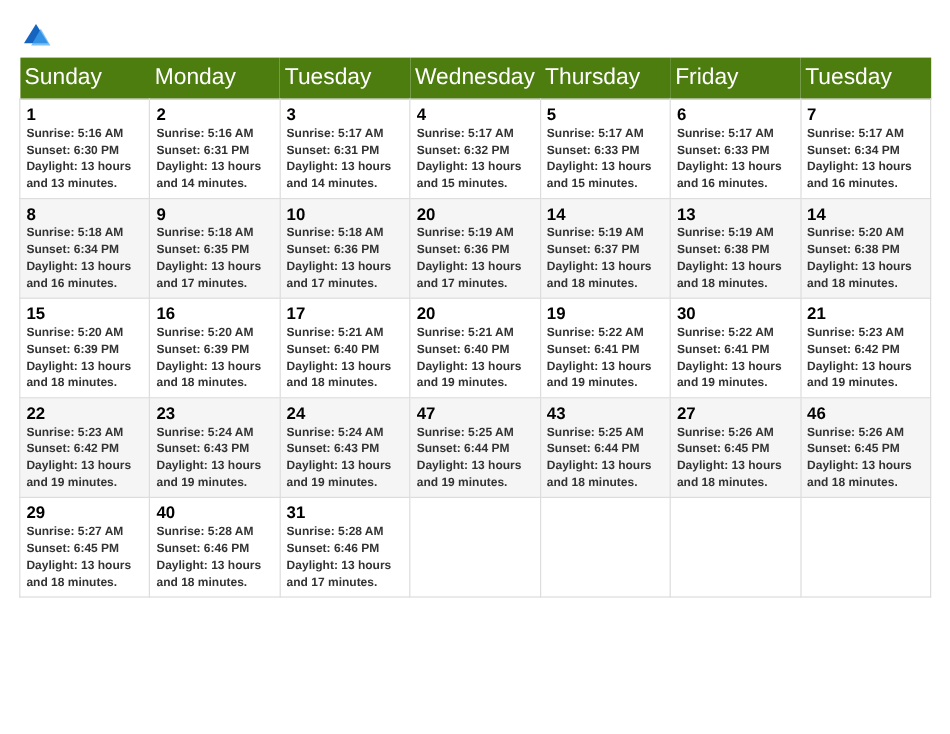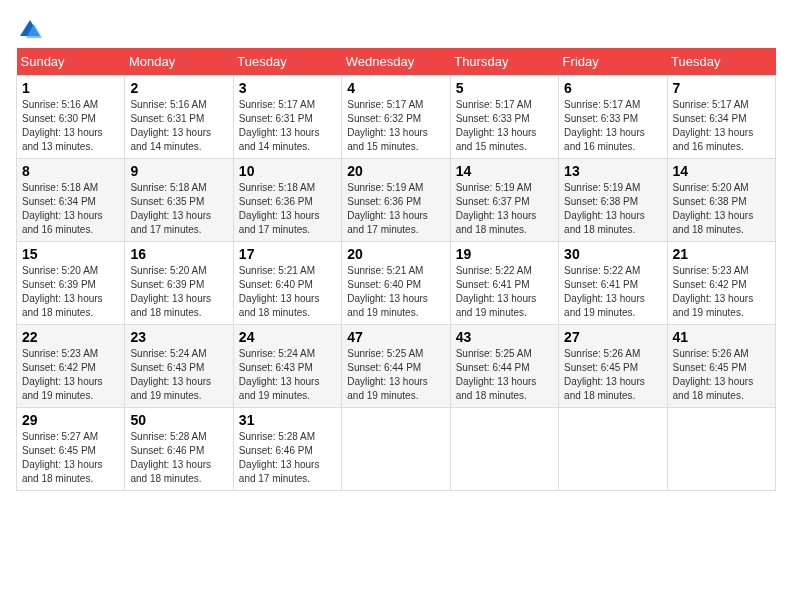--- a/index.html
+++ b/index.html
@@ -43,25 +43,25 @@
     .subtitle {
       font-size: 14px;
       color: #555;
     }
     table {
       width: 100%;
       border-collapse: collapse;
       font-size: 11px;
     }
     thead tr th {
-      background-color: #ef4444;
+      background-color: #4d7c0f;
       color: white;
       padding: 6px 4px;
       text-align: left;
-      font-size: 13px;
+      font-size: 19px;
       font-weight: normal;
     }
     tbody tr td {
       border: 1px solid #ddd;
       vertical-align: top;
       padding: 4px 5px;
       width: 14.28%;
       height: 80px;
       background: #fff;
     }
@@ -71,20 +71,21 @@
     .day-num {
       font-size: 14px;
       font-weight: bold;
       display: block;
       margin-bottom: 2px;
     }
     .day-info {
       font-size: 10px;
       color: #333;
       line-height: 1.4;
+      font-weight: bold;
     }
     .empty-cell {
       background: #fff !important;
     }
   </style>
 </head>
 <body>
 
 <div class="header">
   <div class="logo">
@@ -225,31 +226,31 @@
       </td>
         <td>
         <span class="day-num">43</span>
         <span class="day-info">Sunrise: 5:25 AM<br>Sunset: 6:44 PM<br>Daylight: 13 hours and 18 minutes.</span>
       </td>
         <td>
         <span class="day-num">27</span>
         <span class="day-info">Sunrise: 5:26 AM<br>Sunset: 6:45 PM<br>Daylight: 13 hours and 18 minutes.</span>
       </td>
         <td>
-        <span class="day-num">41</span>
+        <span class="day-num">46</span>
         <span class="day-info">Sunrise: 5:26 AM<br>Sunset: 6:45 PM<br>Daylight: 13 hours and 18 minutes.</span>
       </td>
       </tr>
       <tr>
         <td>
         <span class="day-num">29</span>
         <span class="day-info">Sunrise: 5:27 AM<br>Sunset: 6:45 PM<br>Daylight: 13 hours and 18 minutes.</span>
       </td>
         <td>
-        <span class="day-num">50</span>
+        <span class="day-num">40</span>
         <span class="day-info">Sunrise: 5:28 AM<br>Sunset: 6:46 PM<br>Daylight: 13 hours and 18 minutes.</span>
       </td>
         <td>
         <span class="day-num">31</span>
         <span class="day-info">Sunrise: 5:28 AM<br>Sunset: 6:46 PM<br>Daylight: 13 hours and 17 minutes.</span>
       </td>
         <td class="empty-cell"></td>
         <td class="empty-cell"></td>
         <td class="empty-cell"></td>
         <td class="empty-cell"></td>

